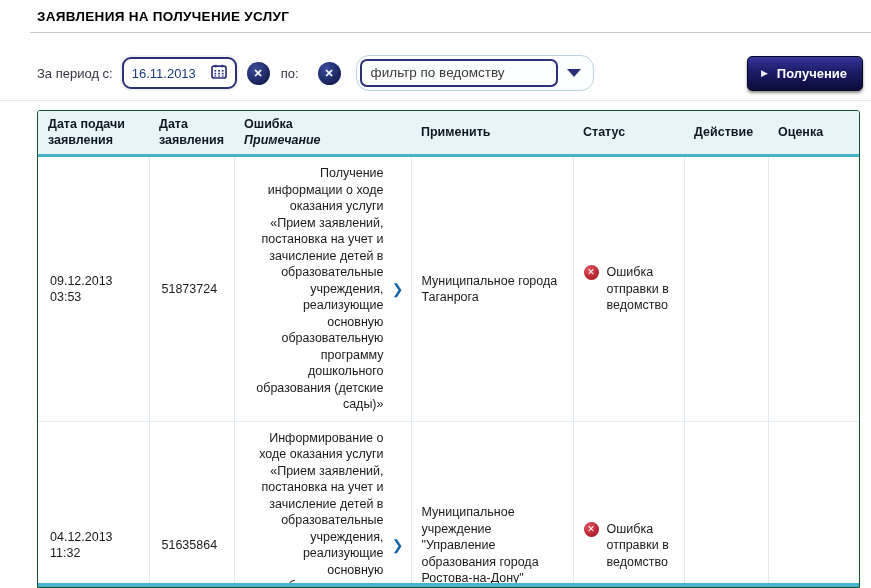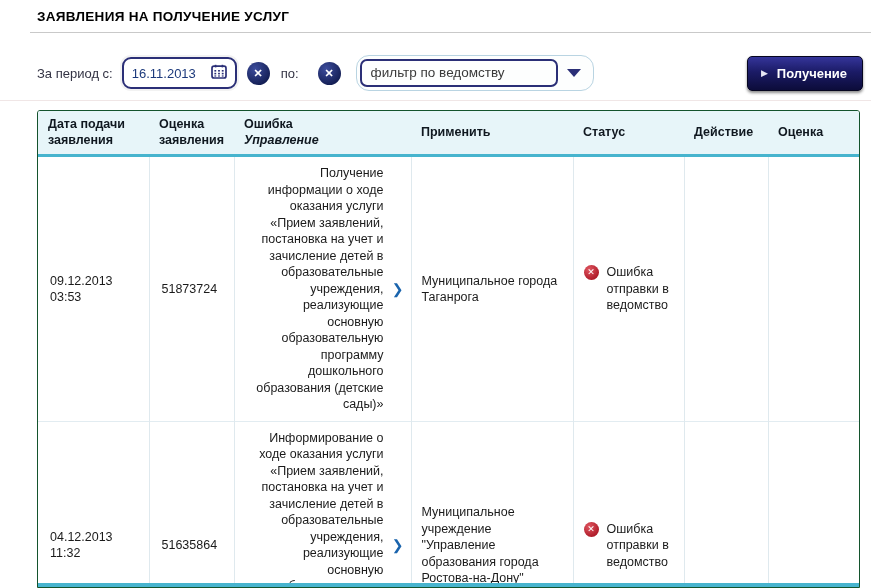--- a/index.html
+++ b/index.html
@@ -127,24 +127,24 @@
         <col style="width:85px">
         <col style="width:177px">
       <col style="width:162px">
         <col style="width:111px">
         <col style="width:84px">
         <col style="width:93px">
     </colgroup>
     <thead>
       <tr>
         <th>Дата подачи заявления</th>
-        <th>Оценка заявления</th>
+        <th>Дата заявления</th>
         <th>
           <span>Ошибка</span>
-          <span class="sub">Управление</span>
+          <span class="sub">Примечание</span>
         </th>
         <th>Применить</th>
         <th>Статус</th>
         <th>Действие</th>
         <th>Оценка</th>
       </tr>
     </thead>
     <tbody>
       <tr class="body-row">
         <td class="cell-date">09.12.2013 03:53</td>

